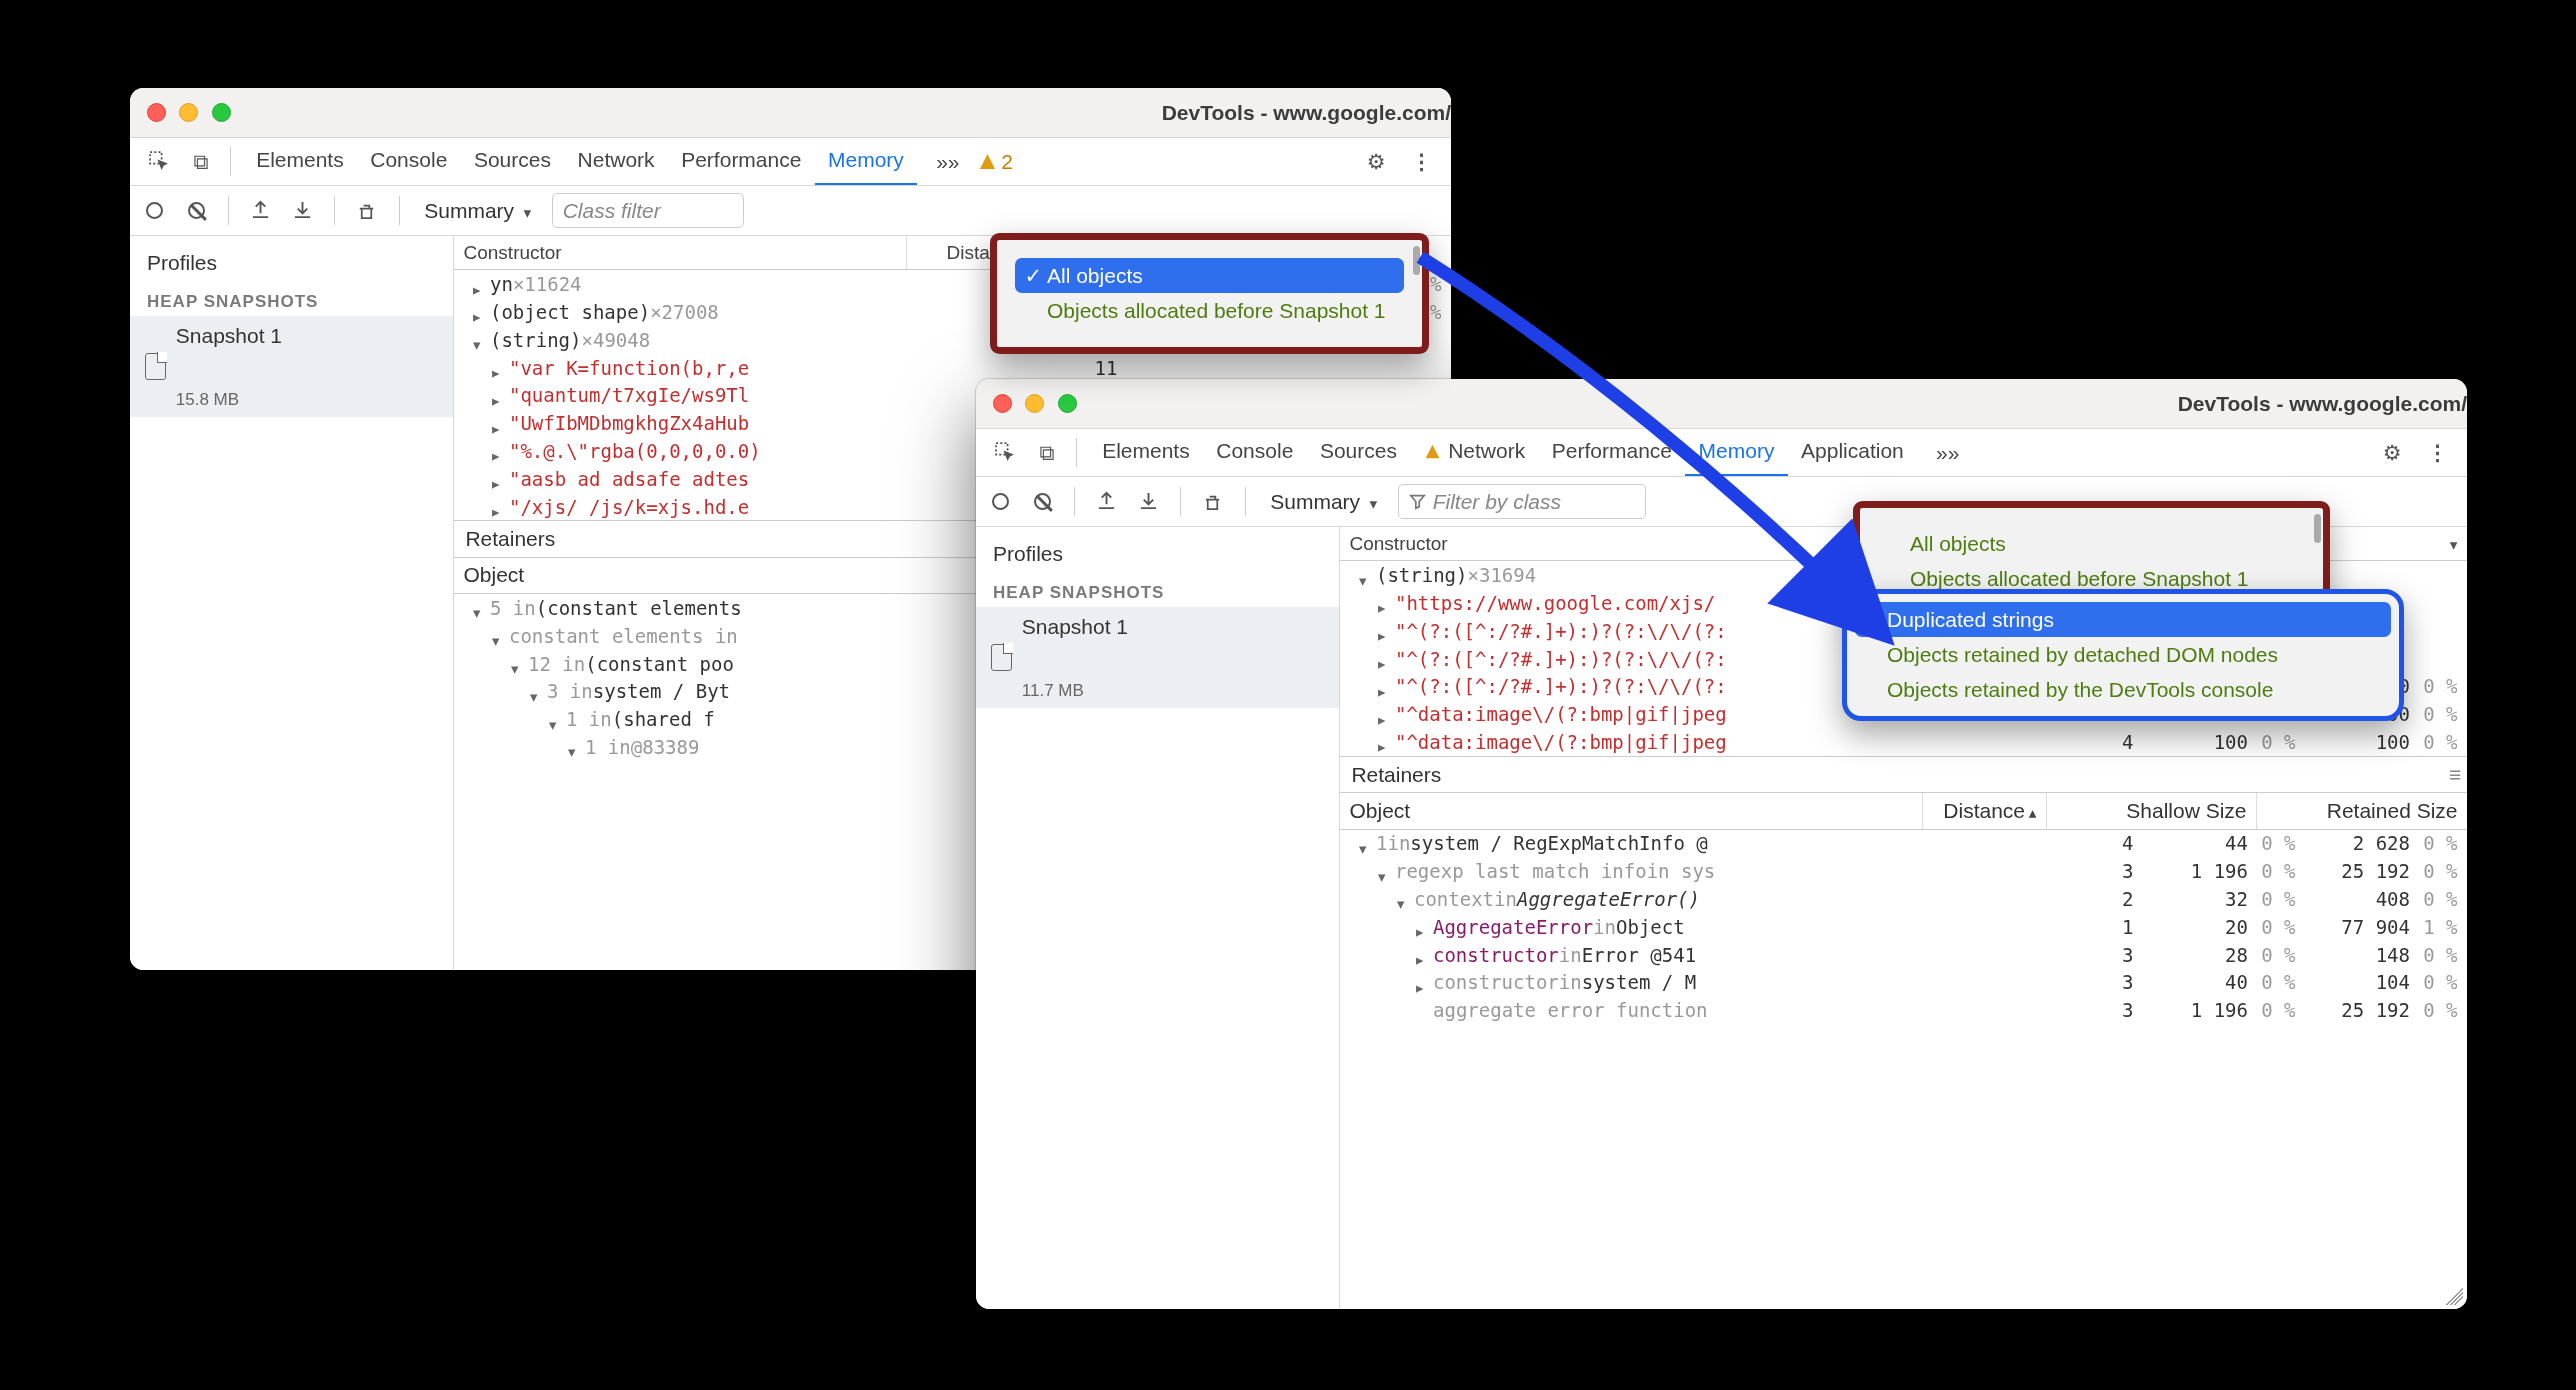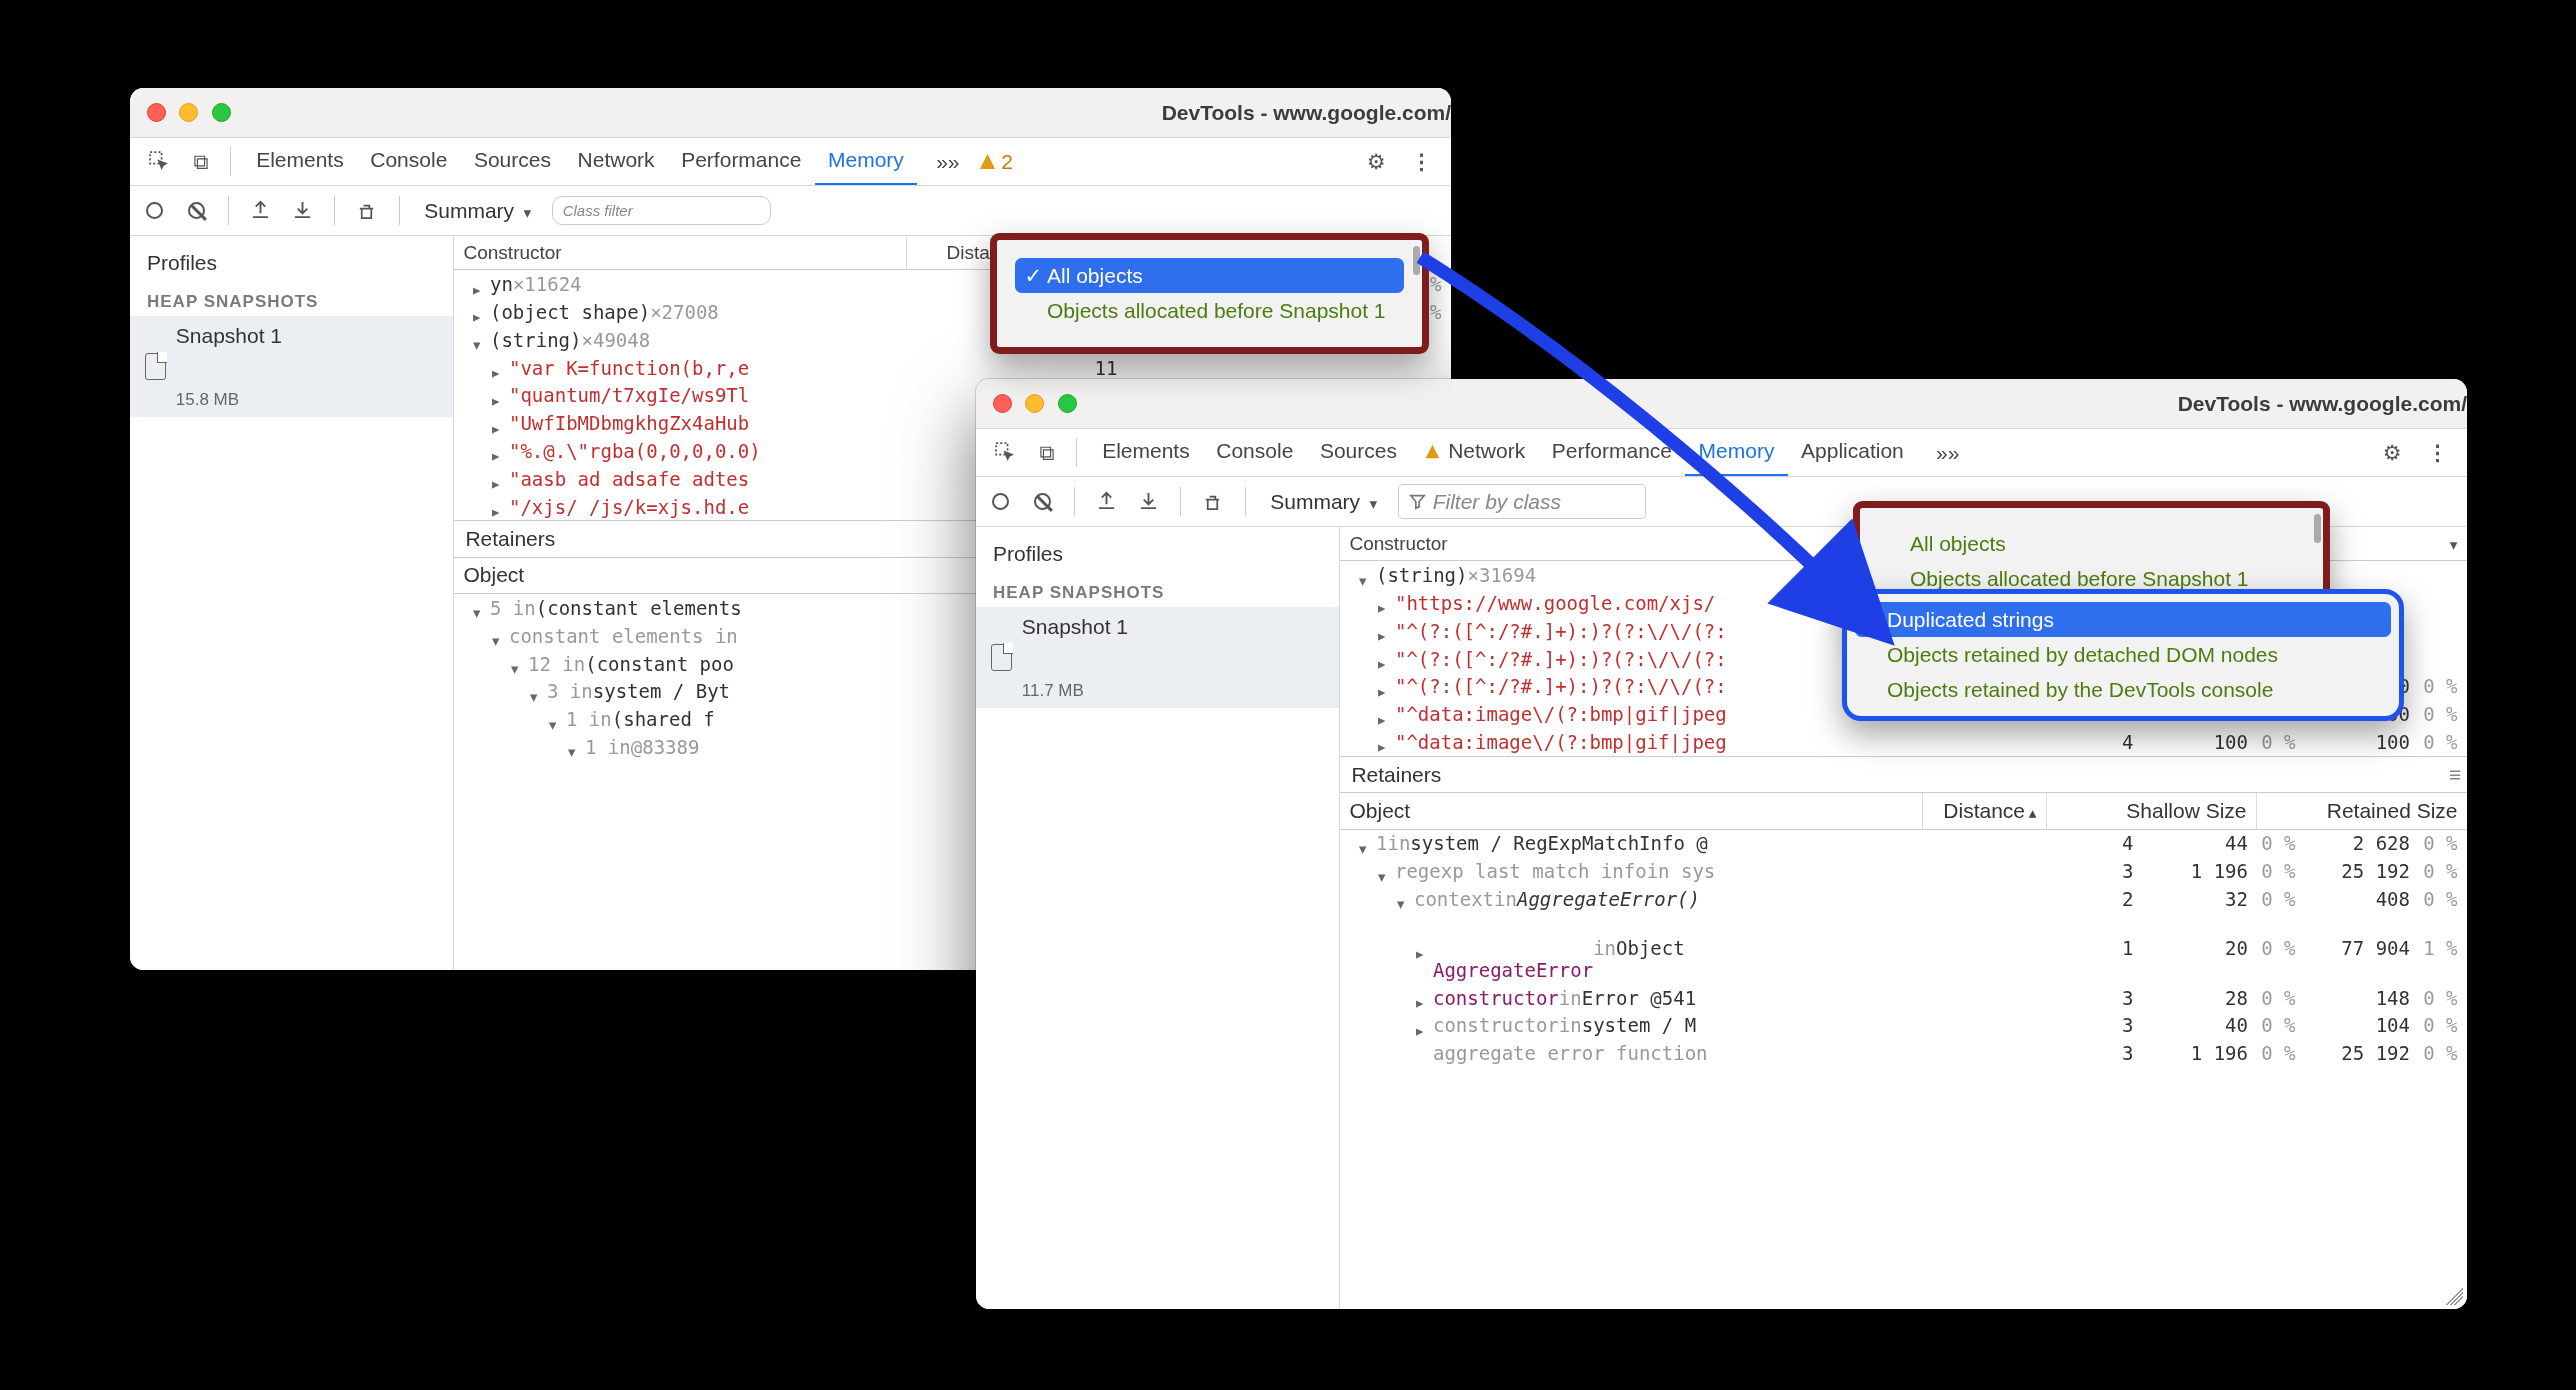--- a/index.html
+++ b/index.html
@@ -58,25 +58,25 @@
     border-bottom: 1px solid #d7d7d7;
     padding: 0 9.5px;
     gap: 13.3px;
     background:#fff;
   }
   .toolbar .iconbtn { width: 29px; height:29px; display:flex; align-items:center; justify-content:center; color:#555;}
   .toolbar .sep { width:1px; height:29px; background:#ccc; margin:0 3.8px; }
   .summary-select { display:flex; align-items:center; gap:3.8px; padding: 3.8px 7.6px; }
   .input {
     flex: 0 0 auto;
-    width: 219px;
+    width: 192px;
     padding: 4.8px 9.5px;
     border: 1px solid #ccc;
-    border-radius: 10px;
-    font-size: 15px;
+    border-radius: 5px;
+    font-size: 21px;
     color:#333;
     background:#fff;
     display:flex; align-items:center; gap:7.6px;
   }
   .input.placeholder-only { color:#888; font-style: italic; }
   .filter-input { display:flex; align-items:center; gap:7px; padding:4.8px 9.5px; border:1px solid #ccc; border-radius:4.8px; color:#888; font-style:italic; background:#fff; }
 
   
   .body { position:relative; display:flex; background:#fff; border-radius: 0 0 13.3px 13.3px; overflow:hidden; }
   .sidebar { width: 324px; border-right:1px solid #d7d7d7; padding: 9.5px 0 19px 0; }
@@ -649,21 +649,21 @@
               </div>
               <div class="num">2</div>
               <div class="sz">32</div>
               <div class="pc">0 %</div>
               <div class="sz">408</div>
               <div class="pc">0 %</div>
             </div>
             <div class="row">
               <div class="c1 pad4">
                 <span class="tri"></span>
-                <span style="color: rgb(138, 26, 106); margin-top: 43px;">AggregateError</span>
+                <span style="color: rgb(138, 26, 106);">AggregateError</span>
                 <span class="dim"> in </span>
                 <span>Object</span>
               </div>
               <div class="num">1</div>
               <div class="sz">20</div>
               <div class="pc">0 %</div>
               <div class="sz">77 904</div>
               <div class="pc">1 %</div>
             </div>
             <div class="row">

